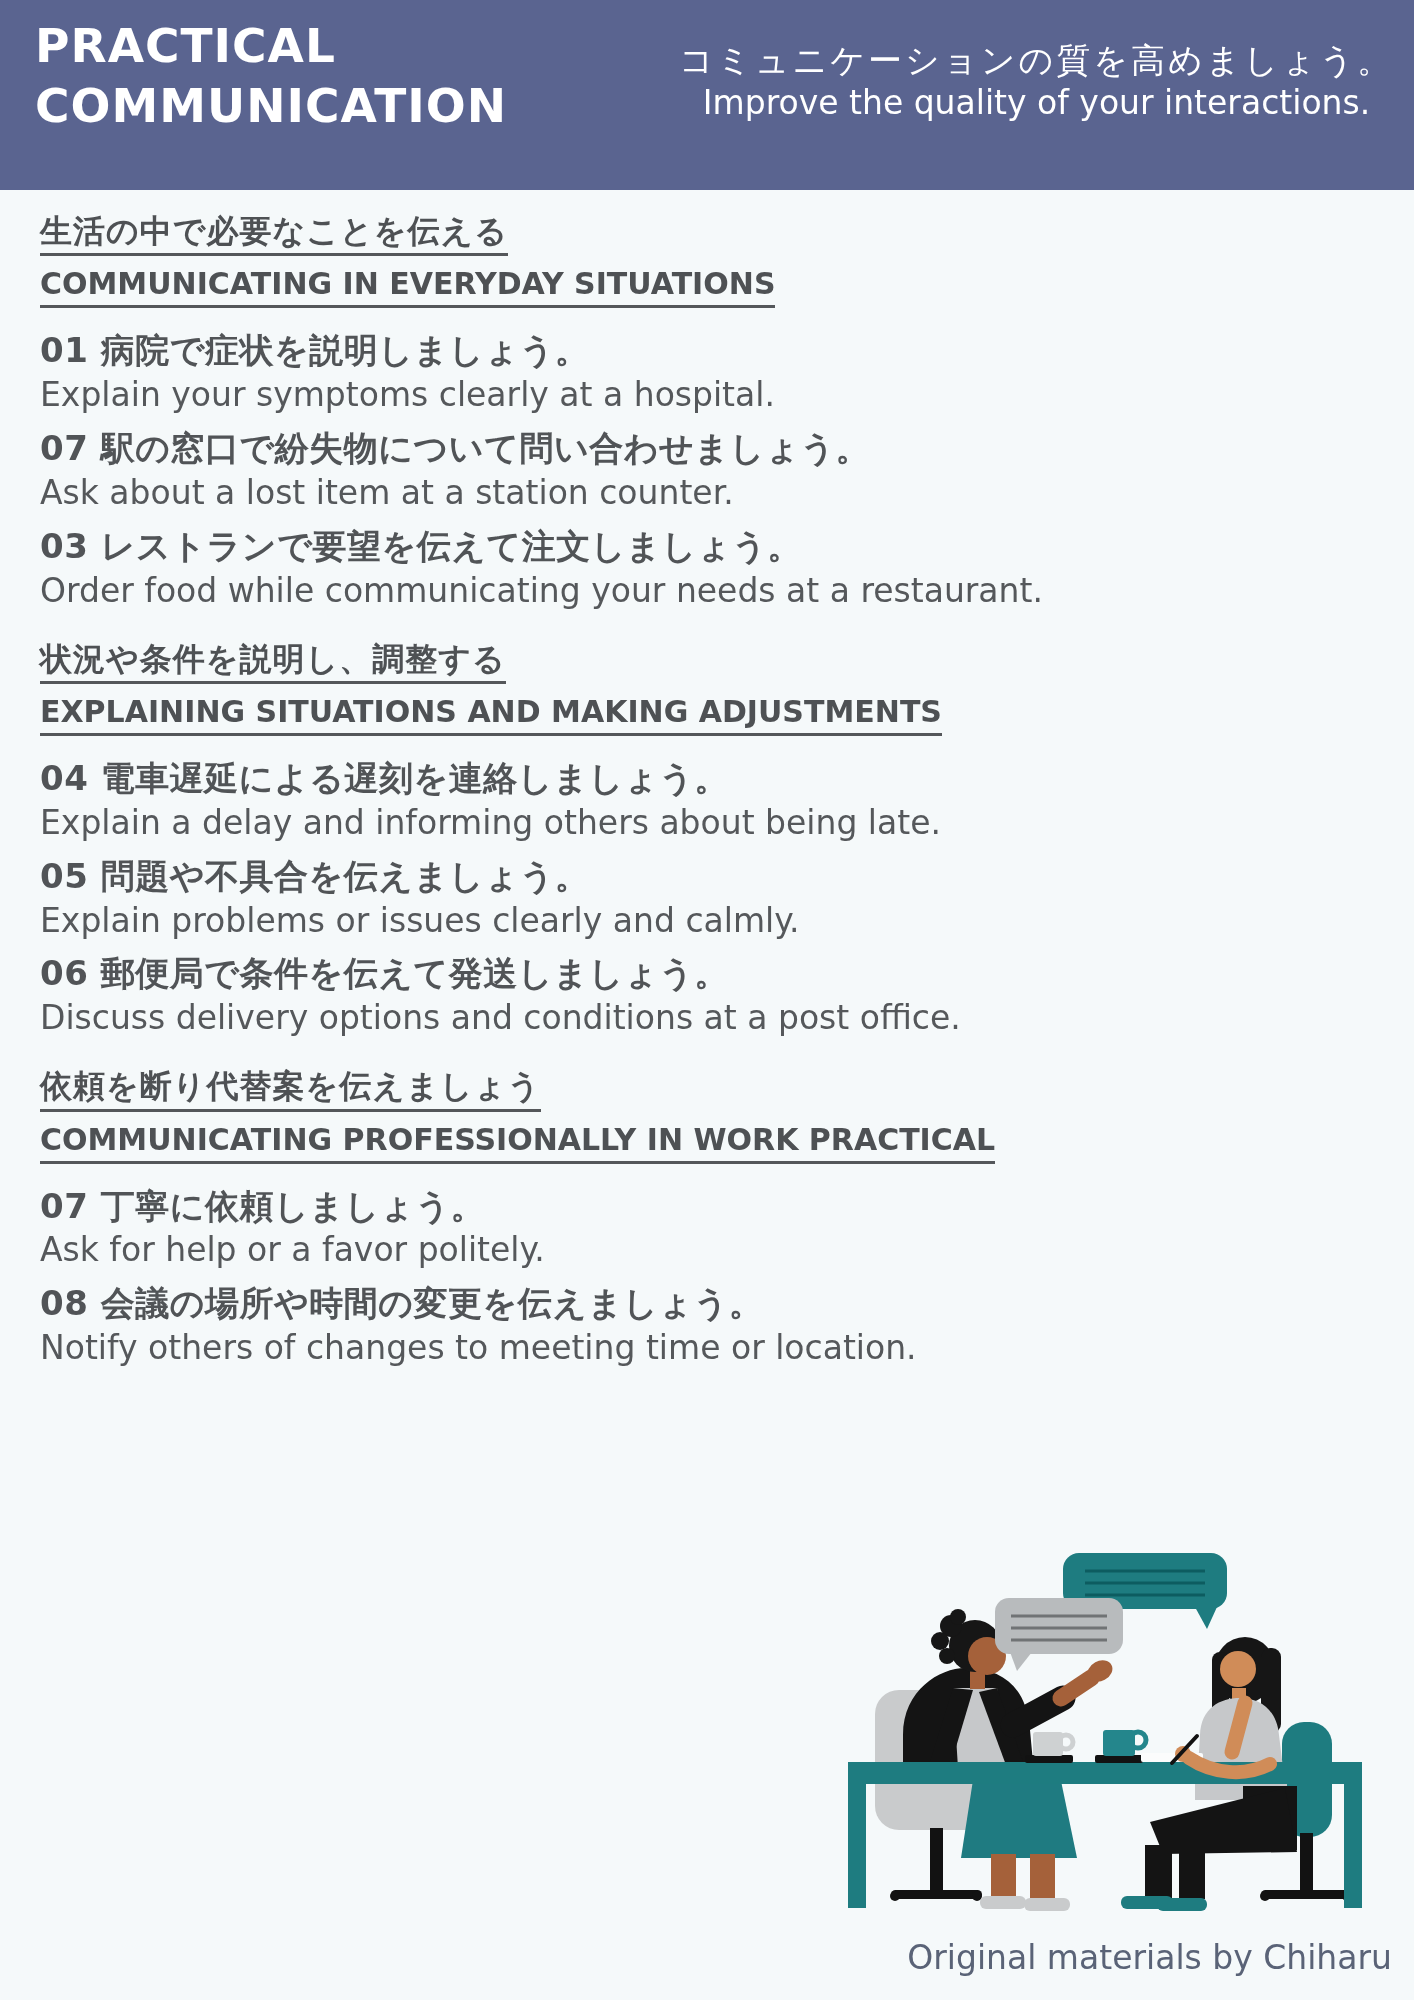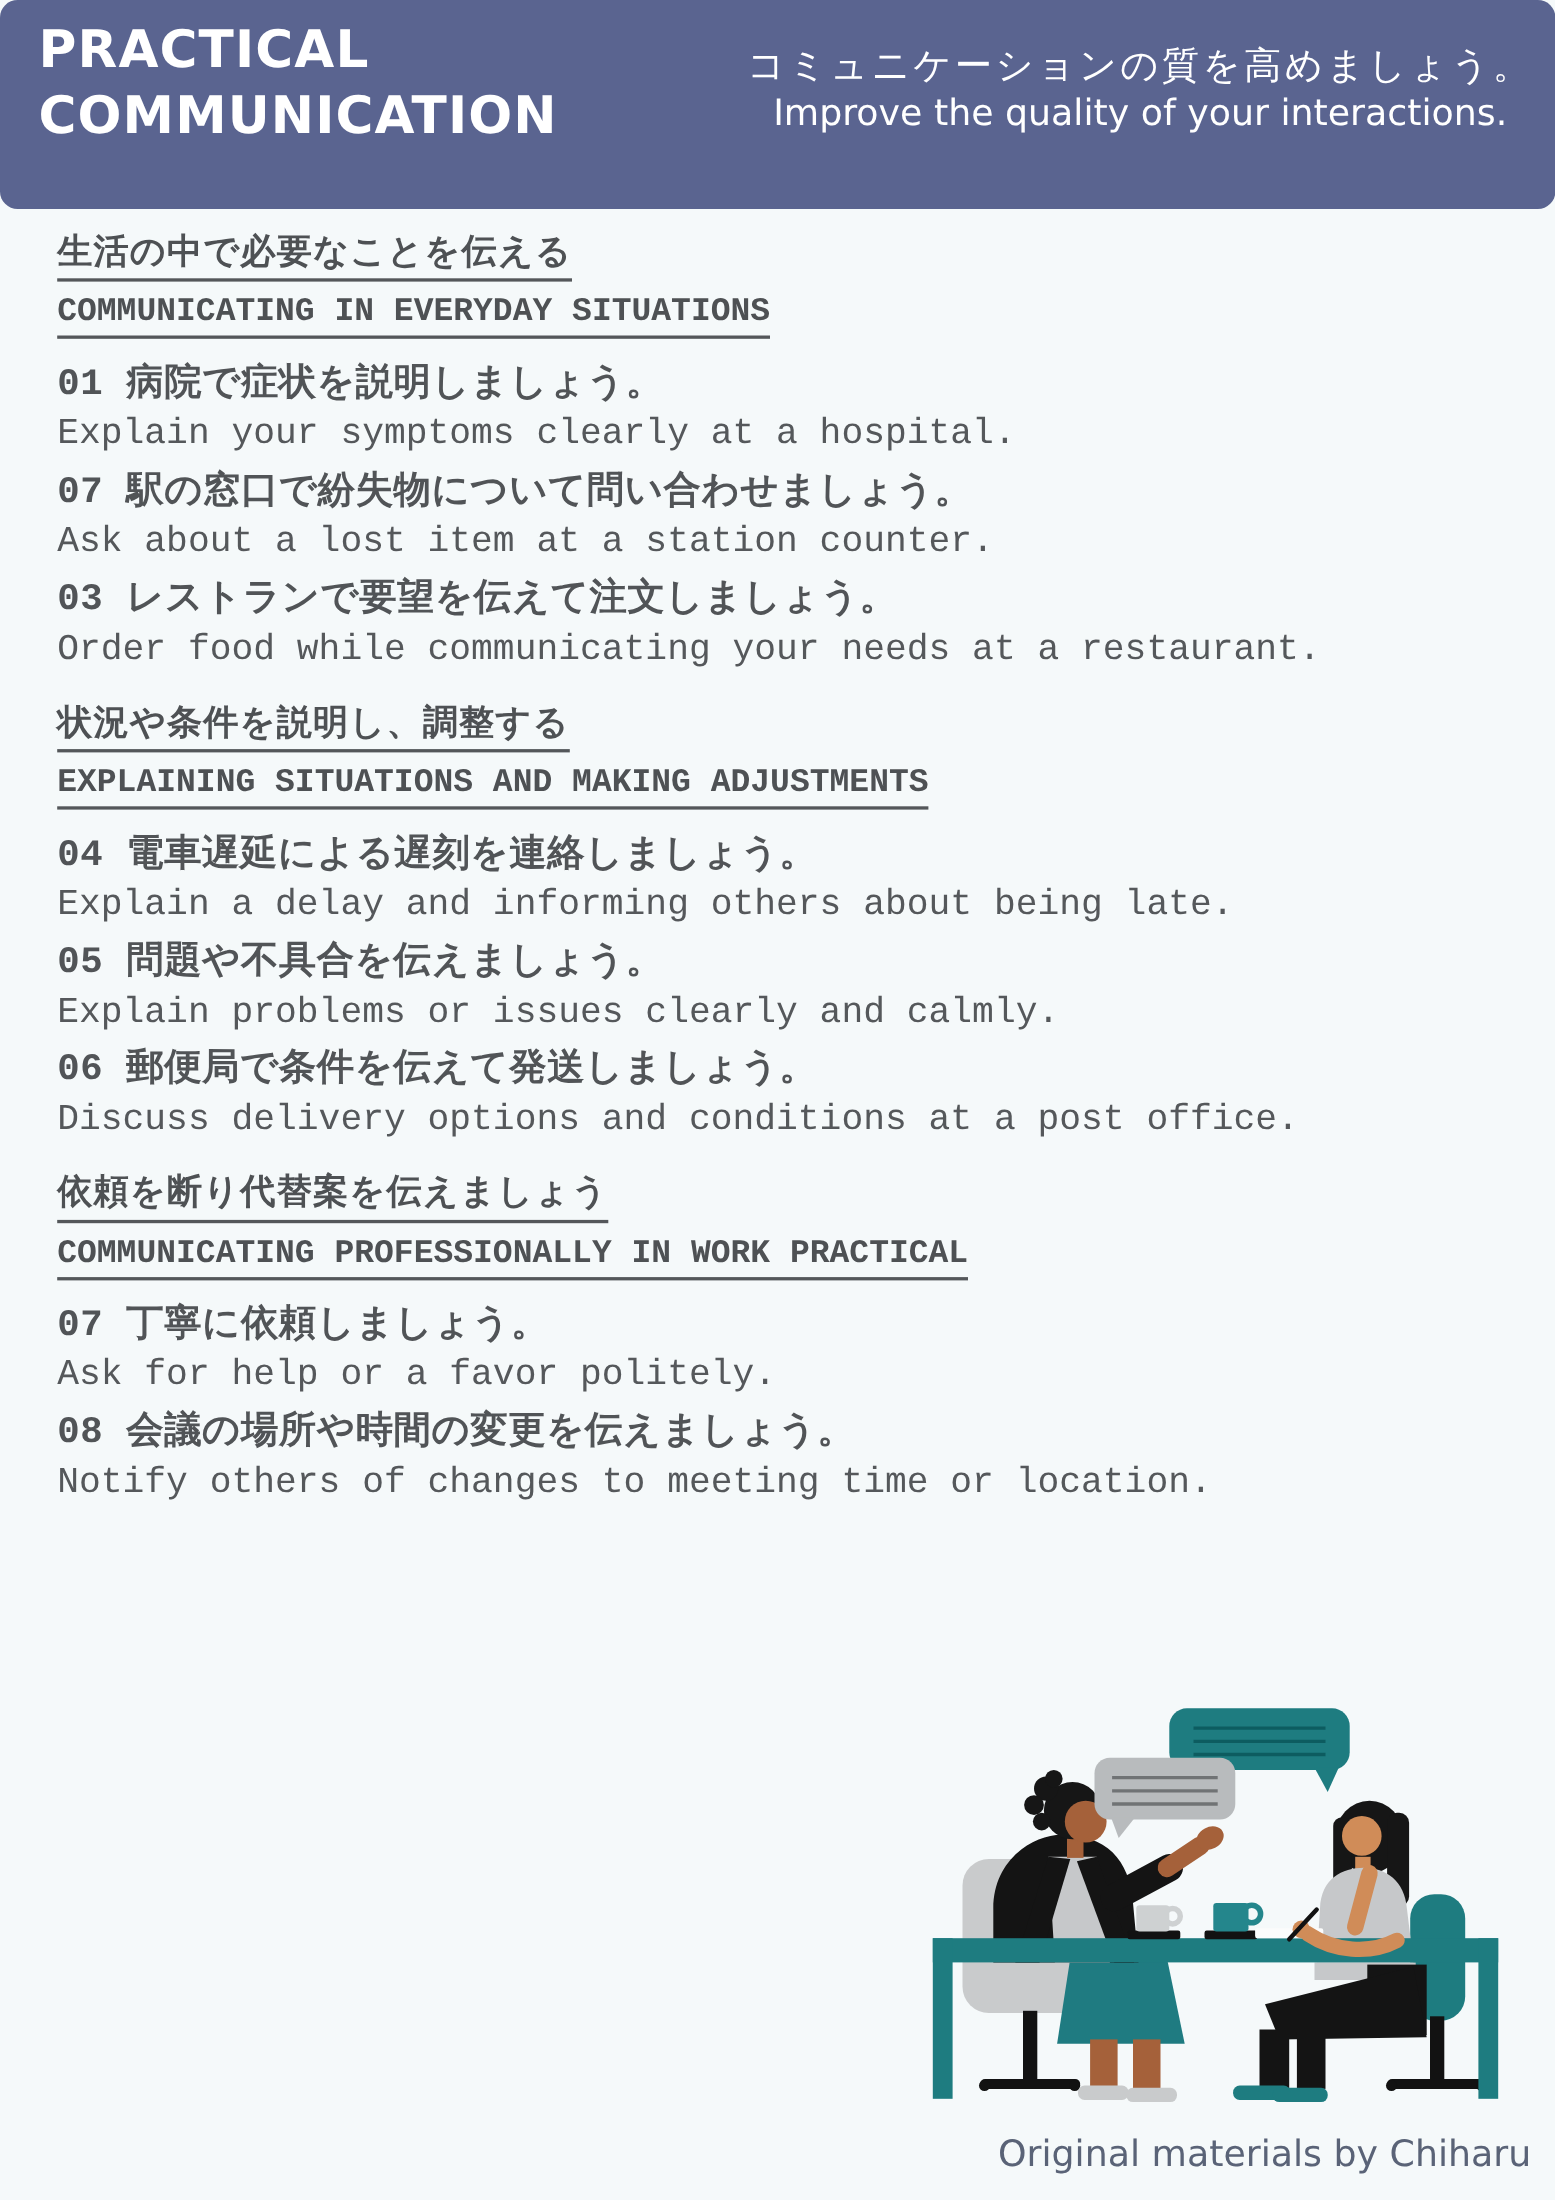--- a/index.html
+++ b/index.html
@@ -12,21 +12,20 @@
     font-family: "DejaVu Sans", "Liberation Sans", sans-serif;
   }
   
   .banner {
     position: relative;
     width: 100%;
     height: 190px;
     background: #5a6490;
     color: #ffffff;
     box-sizing: border-box;
-    border-radius: 16px;
   }
   .banner-title {
     position: absolute;
     left: 35px;
     top: 16px;
     font-size: 47px;
     font-weight: 800;
     line-height: 1.27;
     letter-spacing: 1px;
   }
@@ -43,23 +42,22 @@
     font-weight: 500;
   }
   .tagline-en {
     font-size: 33px;
     line-height: 1.25;
     font-weight: 400;
   }
   
   .content {
     position: relative;
-    padding: 22px 40px 0 52px;
+    padding: 22px 40px 0 40px;
     color: #55585b;
-    font-family: Liberation Mono, monospace;
   }
   .section { margin-bottom: 30px; }
   .sec-heading-jp, .sec-heading-en {
     display: inline-block;
     font-weight: 700;
     color: #4e5154;
     border-bottom: 3px solid #54575a;
     padding-bottom: 3px;
   }
   .sec-heading-jp { font-size: 32px; line-height: 1.2; margin: 0 0 10px 0; letter-spacing: 1px; }

